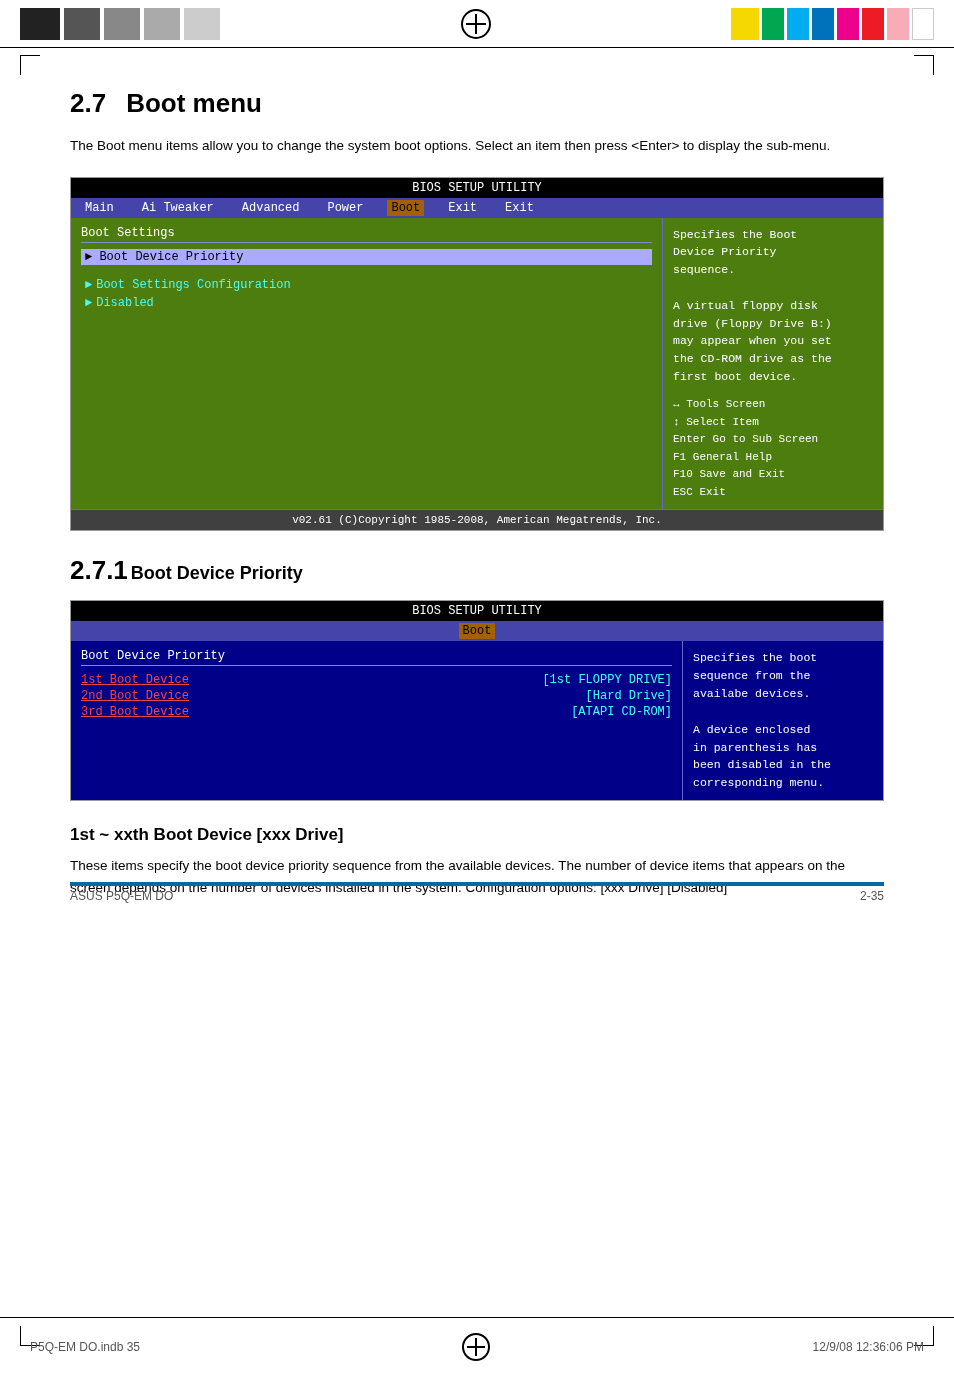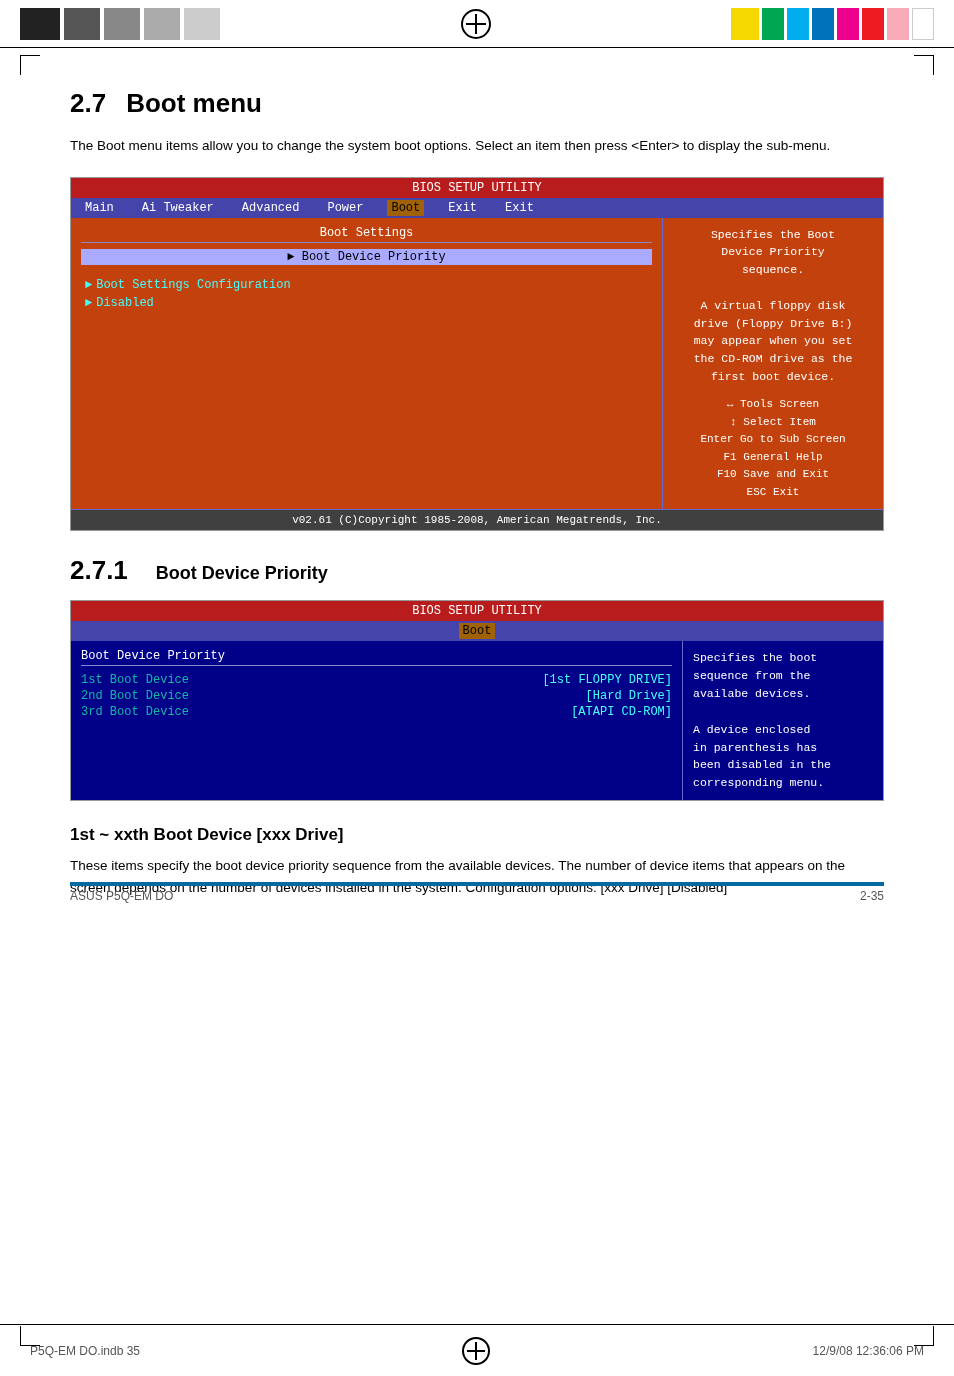--- a/index.html
+++ b/index.html
@@ -135,21 +135,21 @@
 
     
     .bios-box {
       border: 1px solid #999;
       margin-bottom: 24px;
       font-family: 'Courier New', monospace;
       font-size: 12px;
     }
 
     .bios-header {
-      background: #b91c1c;
+      background: #000000;
       color: #ffffff;
       text-align: center;
       padding: 3px 6px;
       font-size: 12px;
       font-family: 'Courier New', monospace;
     }
 
     .bios-nav {
       background: #4444aa;
       color: #ffffff;
@@ -165,24 +165,23 @@
       color: #ffffff;
     }
 
     .bios-nav-item.active {
       background: #a16207;
       color: #000000;
     }
 
     .bios-body {
       display: flex;
-      background: #c2410c;
+      background: #4d7c0f;
       color: #ffffff;
       min-height: 180px;
-      text-align: center;
     }
 
     .bios-left {
       flex: 1;
       padding: 8px 10px;
       border-right: 1px solid #6666cc;
       font-family: 'Courier New', monospace;
       font-size: 12px;
     }
 
@@ -229,21 +228,21 @@
       line-height: 1.6;
     }
 
     
     .subsection-heading {
       font-size: 18px;
       font-weight: bold;
       margin: 20px 0 14px 0;
       display: flex;
       align-items: baseline;
-      gap: 28px;
+      gap: 3px;
     }
 
     
     .bios-box-small {
       border: 1px solid #999;
       margin-bottom: 24px;
       font-family: 'Courier New', monospace;
       font-size: 12px;
     }
 
@@ -274,21 +273,22 @@
     .bios-table-row {
       display: flex;
       justify-content: space-between;
       padding: 1px 0;
       color: #44ffff;
       font-size: 12px;
       font-family: 'Courier New', monospace;
     }
 
     .bios-table-label {
-      color: #14b8a6;
+      color: #ef4444;
+      text-decoration: underline;
     }
 
     .bios-table-value {
       color: #44ffff;
     }
 
     
     .item-heading {
       font-size: 17px;
       font-weight: bold;
@@ -301,21 +301,21 @@
       line-height: 1.6;
       color: #000;
     }
 
     
     .bottom-bar {
       position: absolute;
       bottom: 0;
       left: 0;
       right: 0;
-      height: 52px;
+      height: 59px;
       border-top: 1px solid #000;
       display: flex;
       align-items: center;
       padding: 0 30px;
       justify-content: space-between;
     }
 
     .bottom-left {
       font-size: 12px;
       color: #555;

